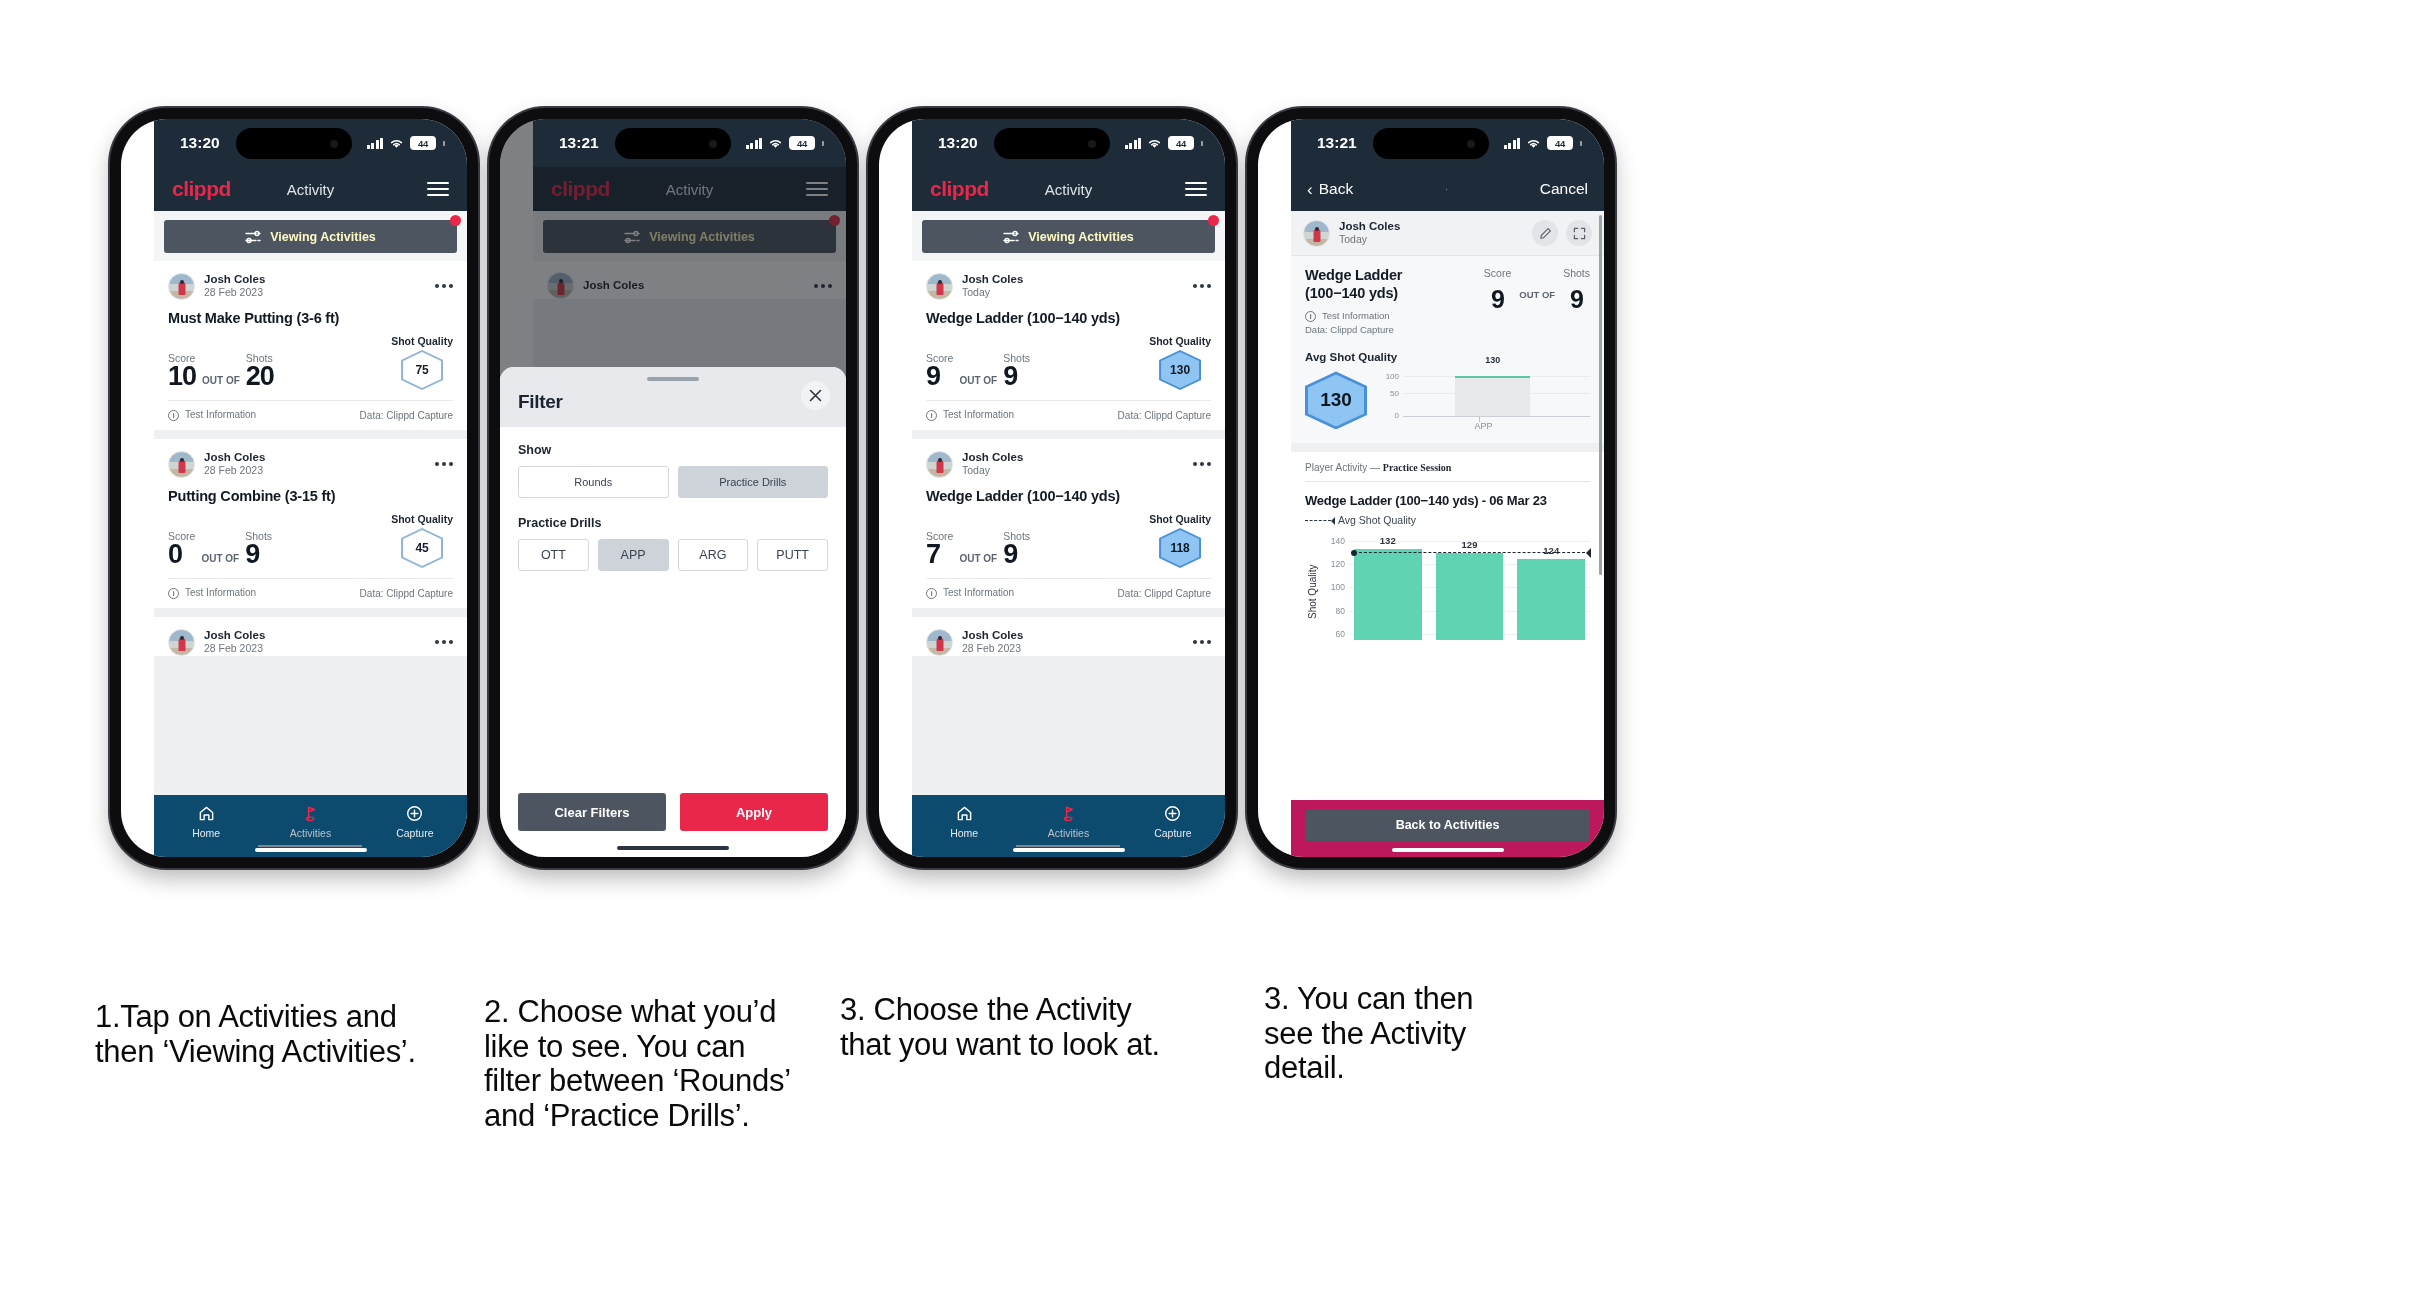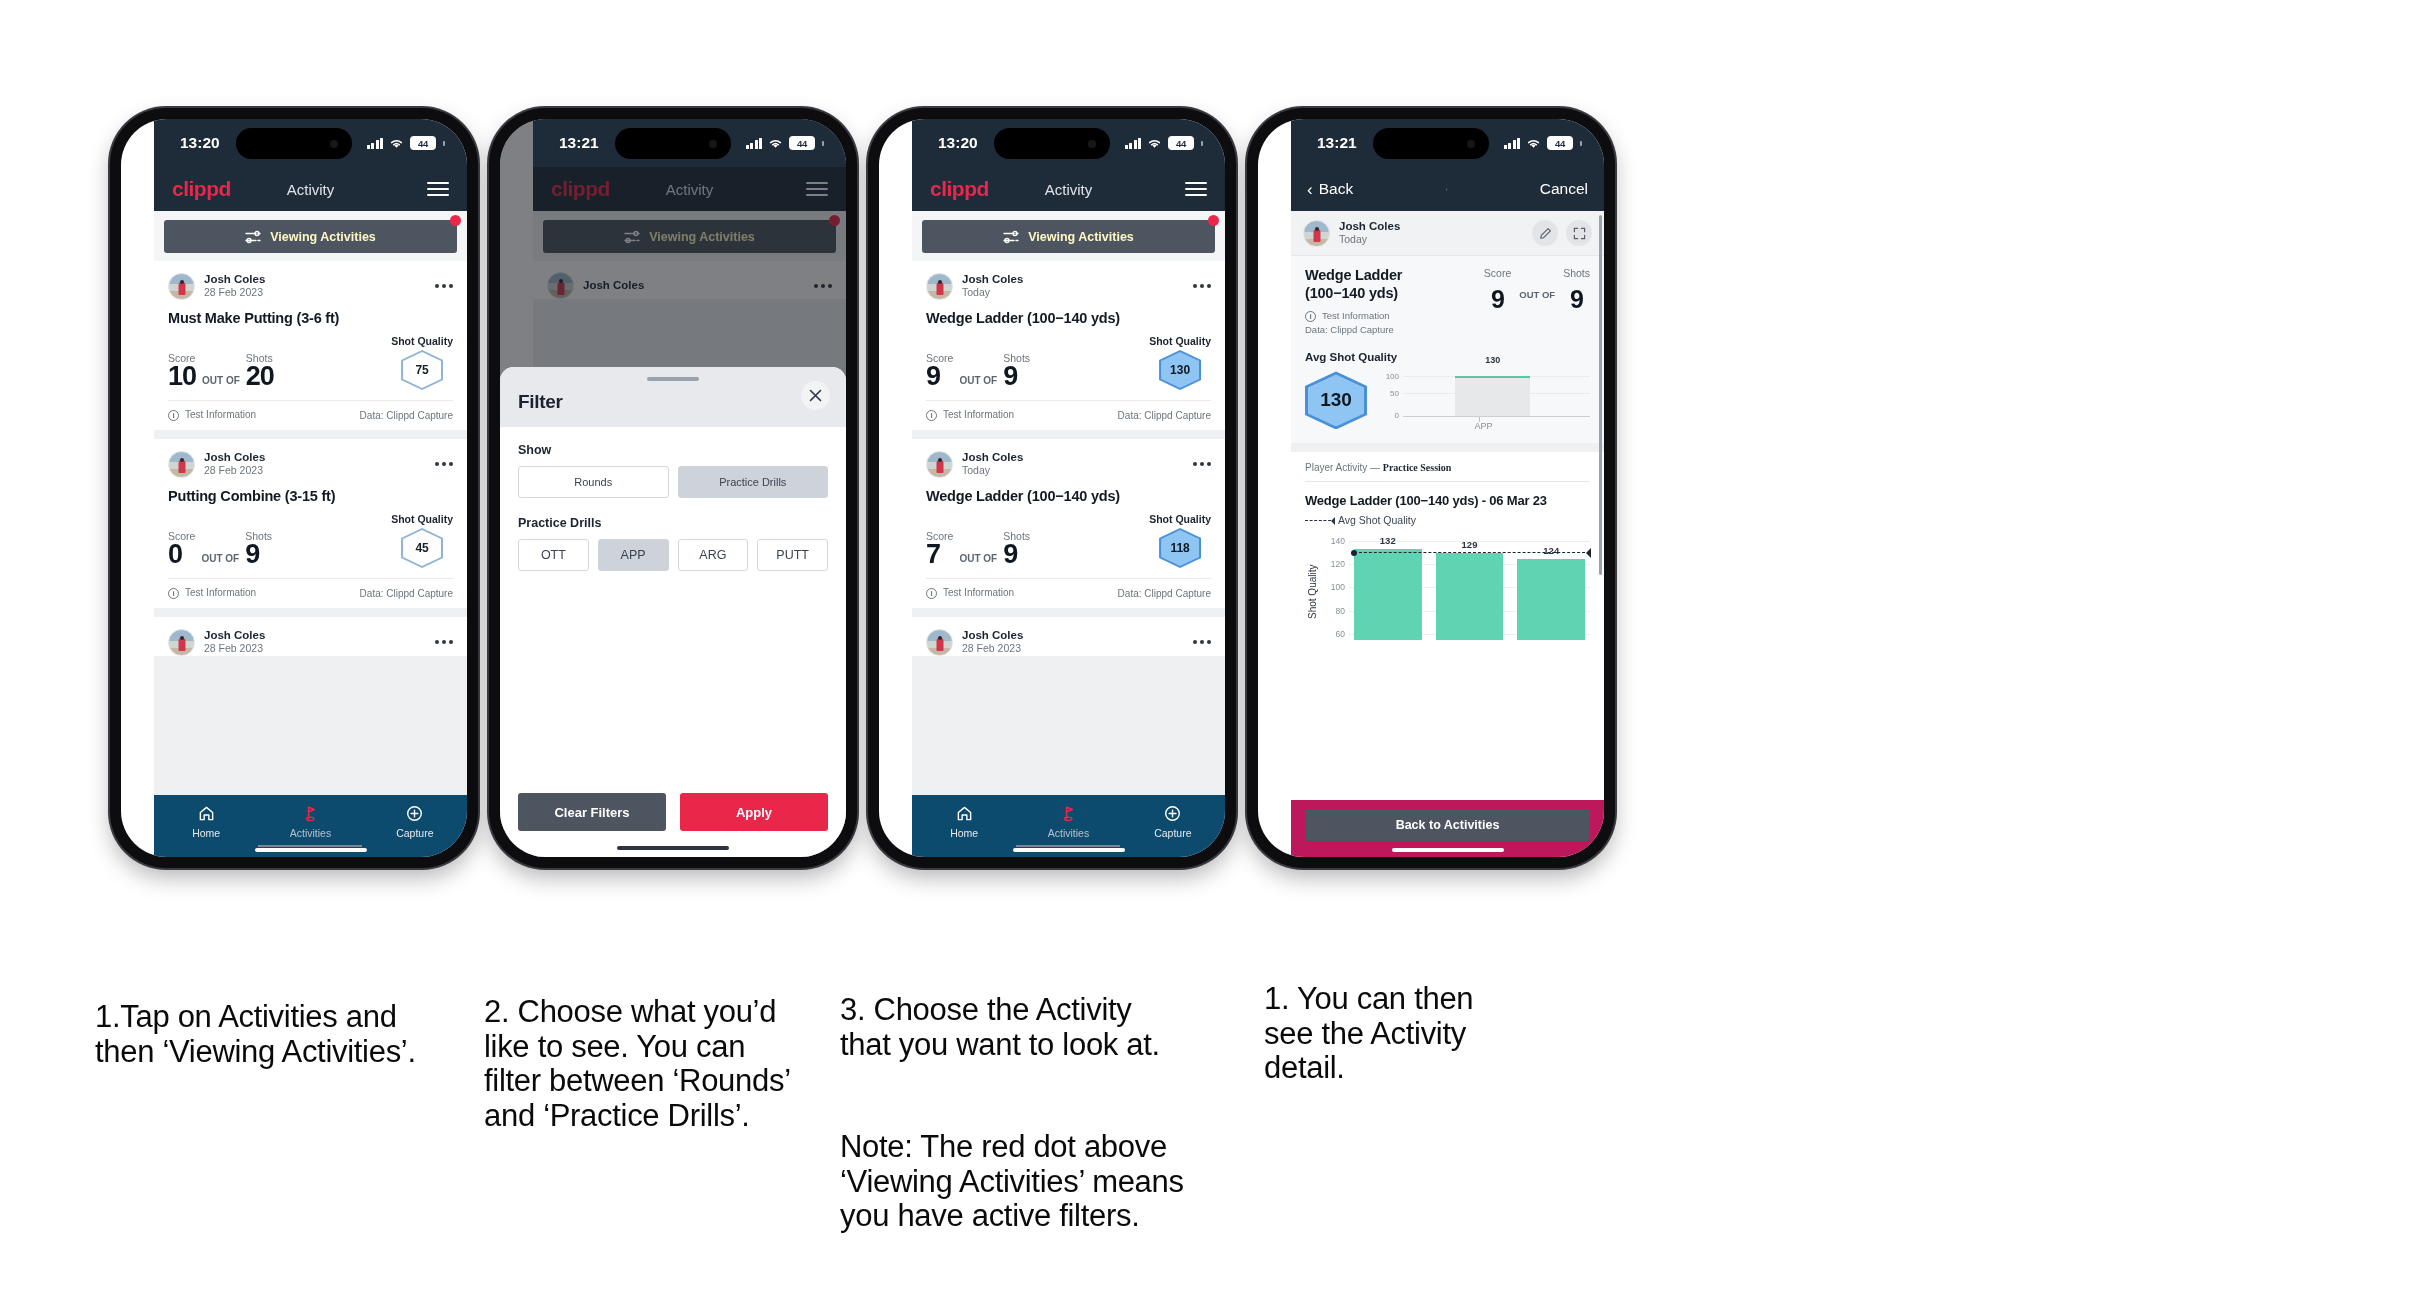--- a/index.html
+++ b/index.html
@@ -935,20 +935,17 @@
   </div>
 
   <div class="caption" style="left:95px; top:1000px; width:400px;">1.Tap on Activities and
 then ‘Viewing Activities’.</div>
   <div class="caption" style="left:484px; top:995px; width:330px;">2. Choose what you’d
 like to see. You can
 filter between ‘Rounds’
 and ‘Practice Drills’.</div>
   <div class="caption" style="left:840px; top:993px; width:390px;">3. Choose the Activity
 that you want to look at.</div>
-  <div class="caption" style="left:840px; top:1130px; width:400px;">Note: The red dot above
-‘Viewing Activities’ means
-you have active filters.</div>
-  <div class="caption" style="left:1264px; top:982px; width:330px;">1. You can then
+  <div class="caption" style="left:1264px; top:982px; width:330px;">3. You can then
 see the Activity
 detail.</div>
 
 </div>
 
 </body></html>

